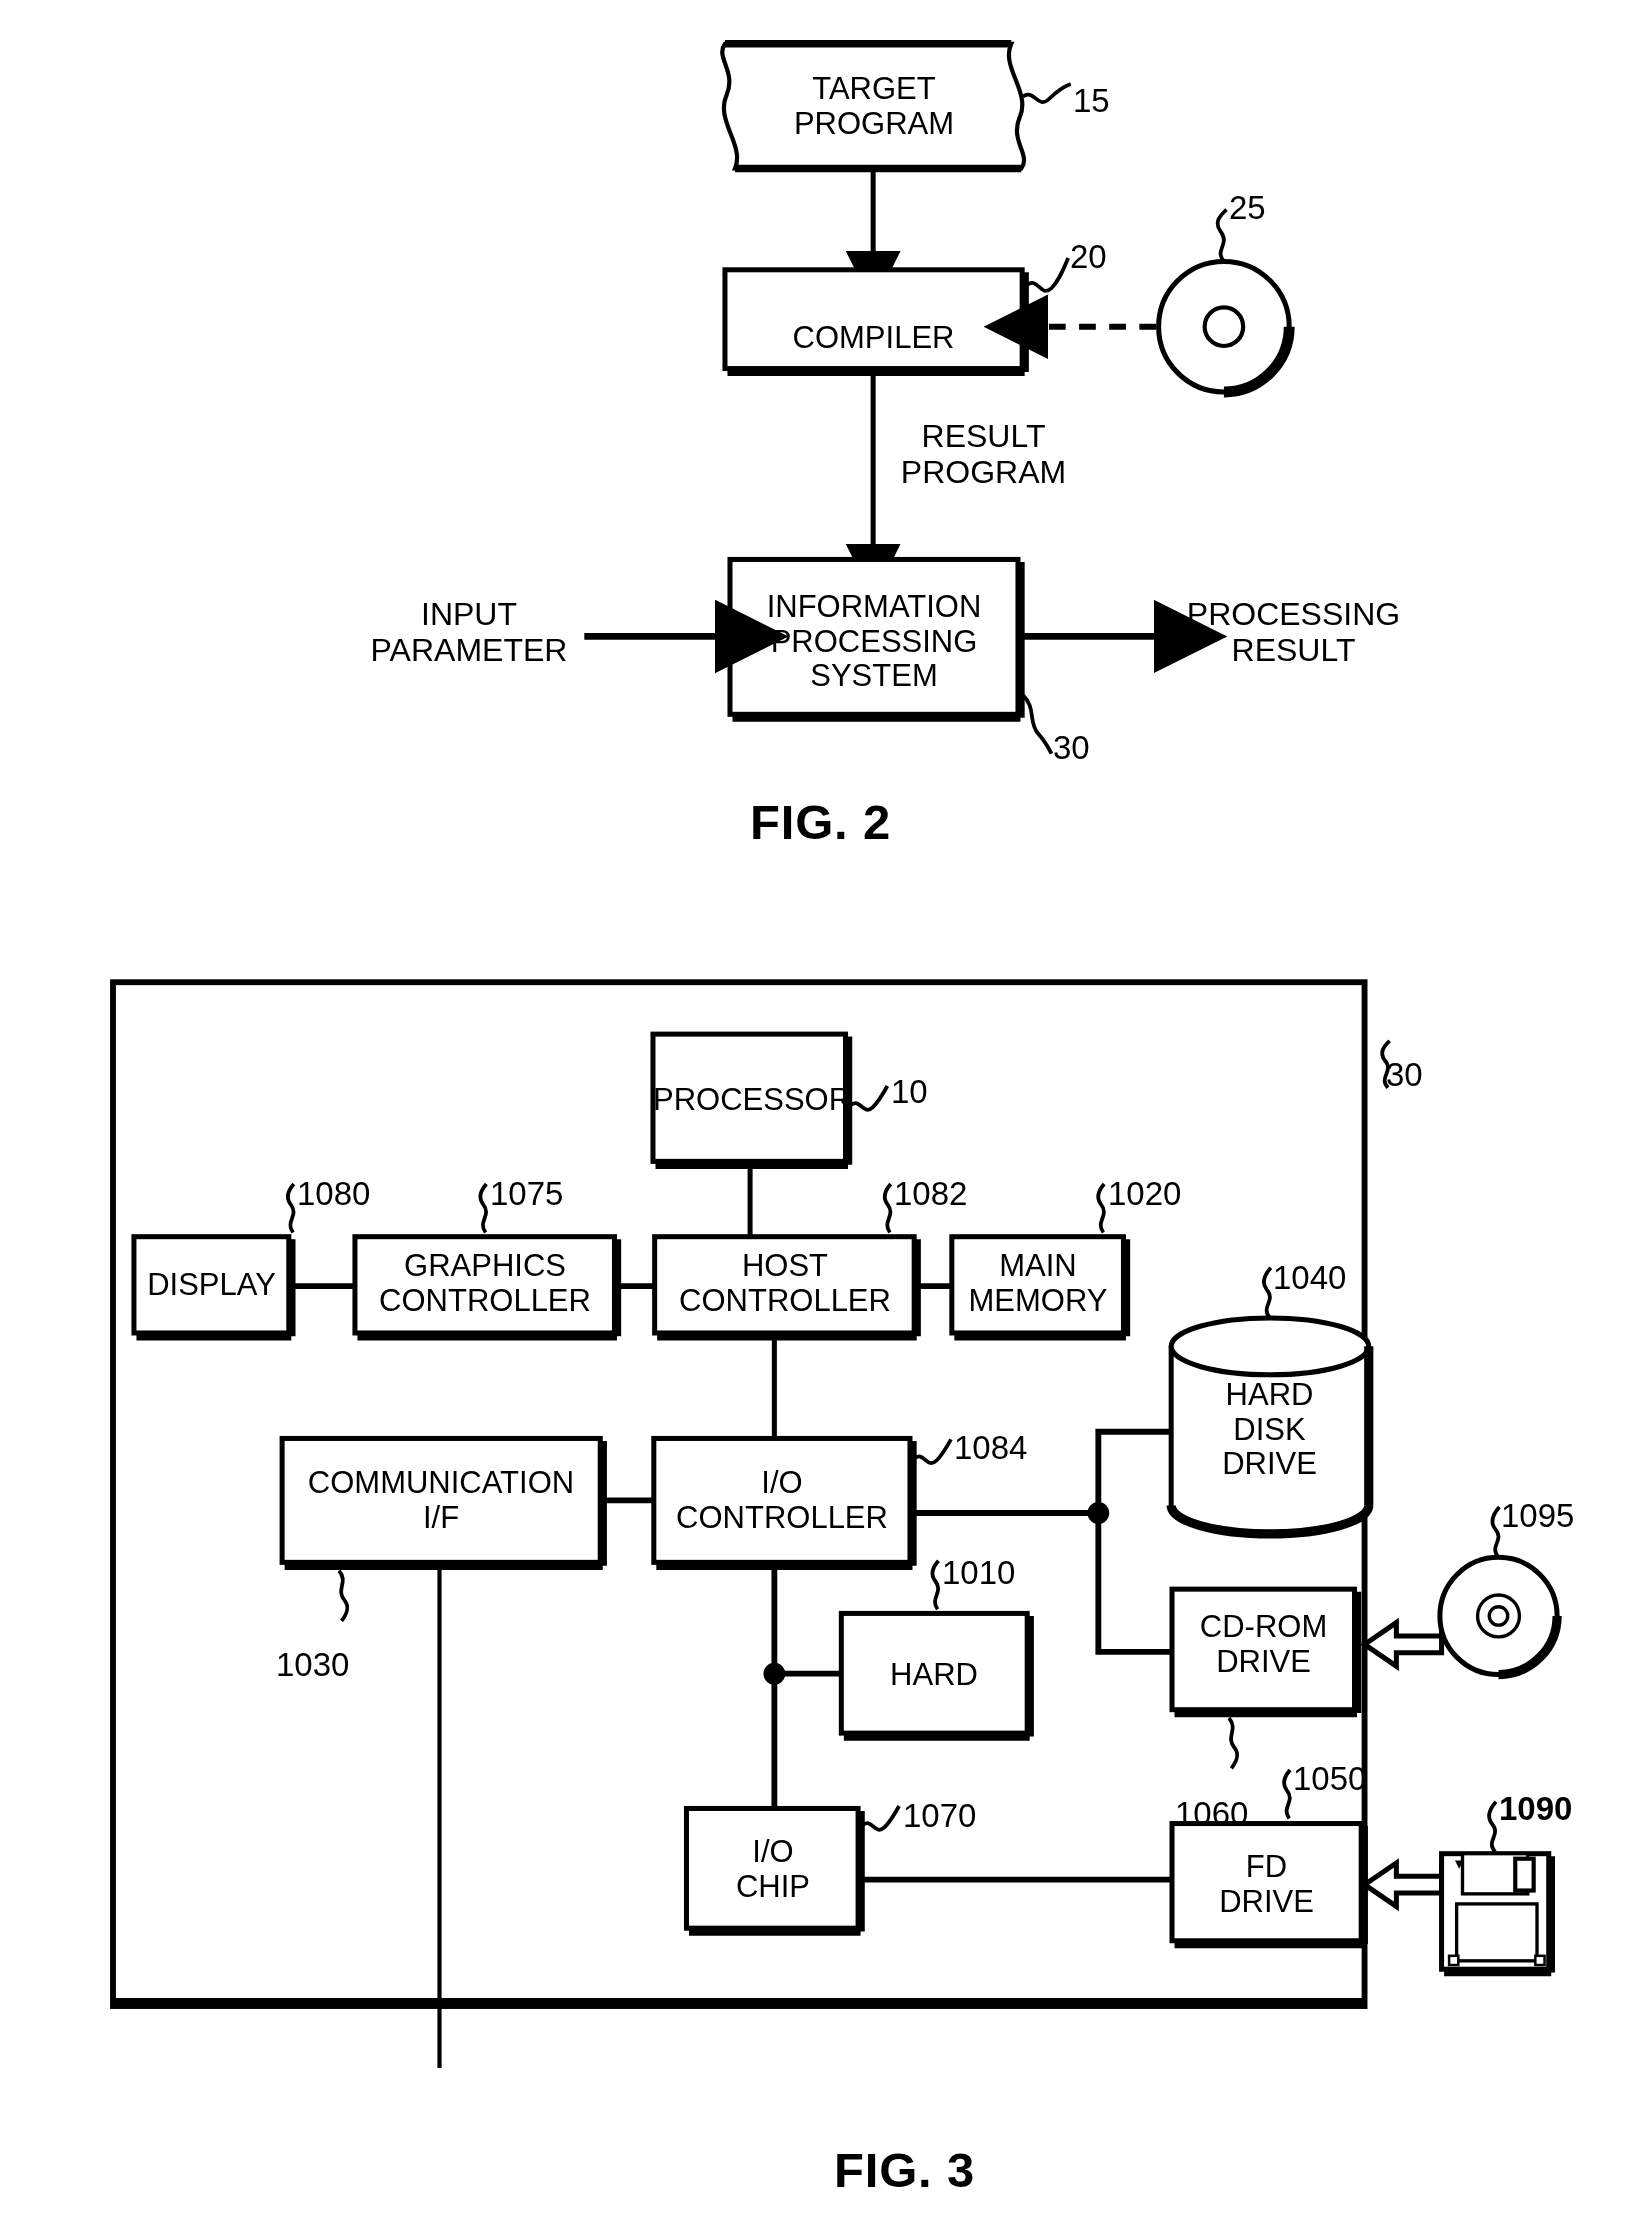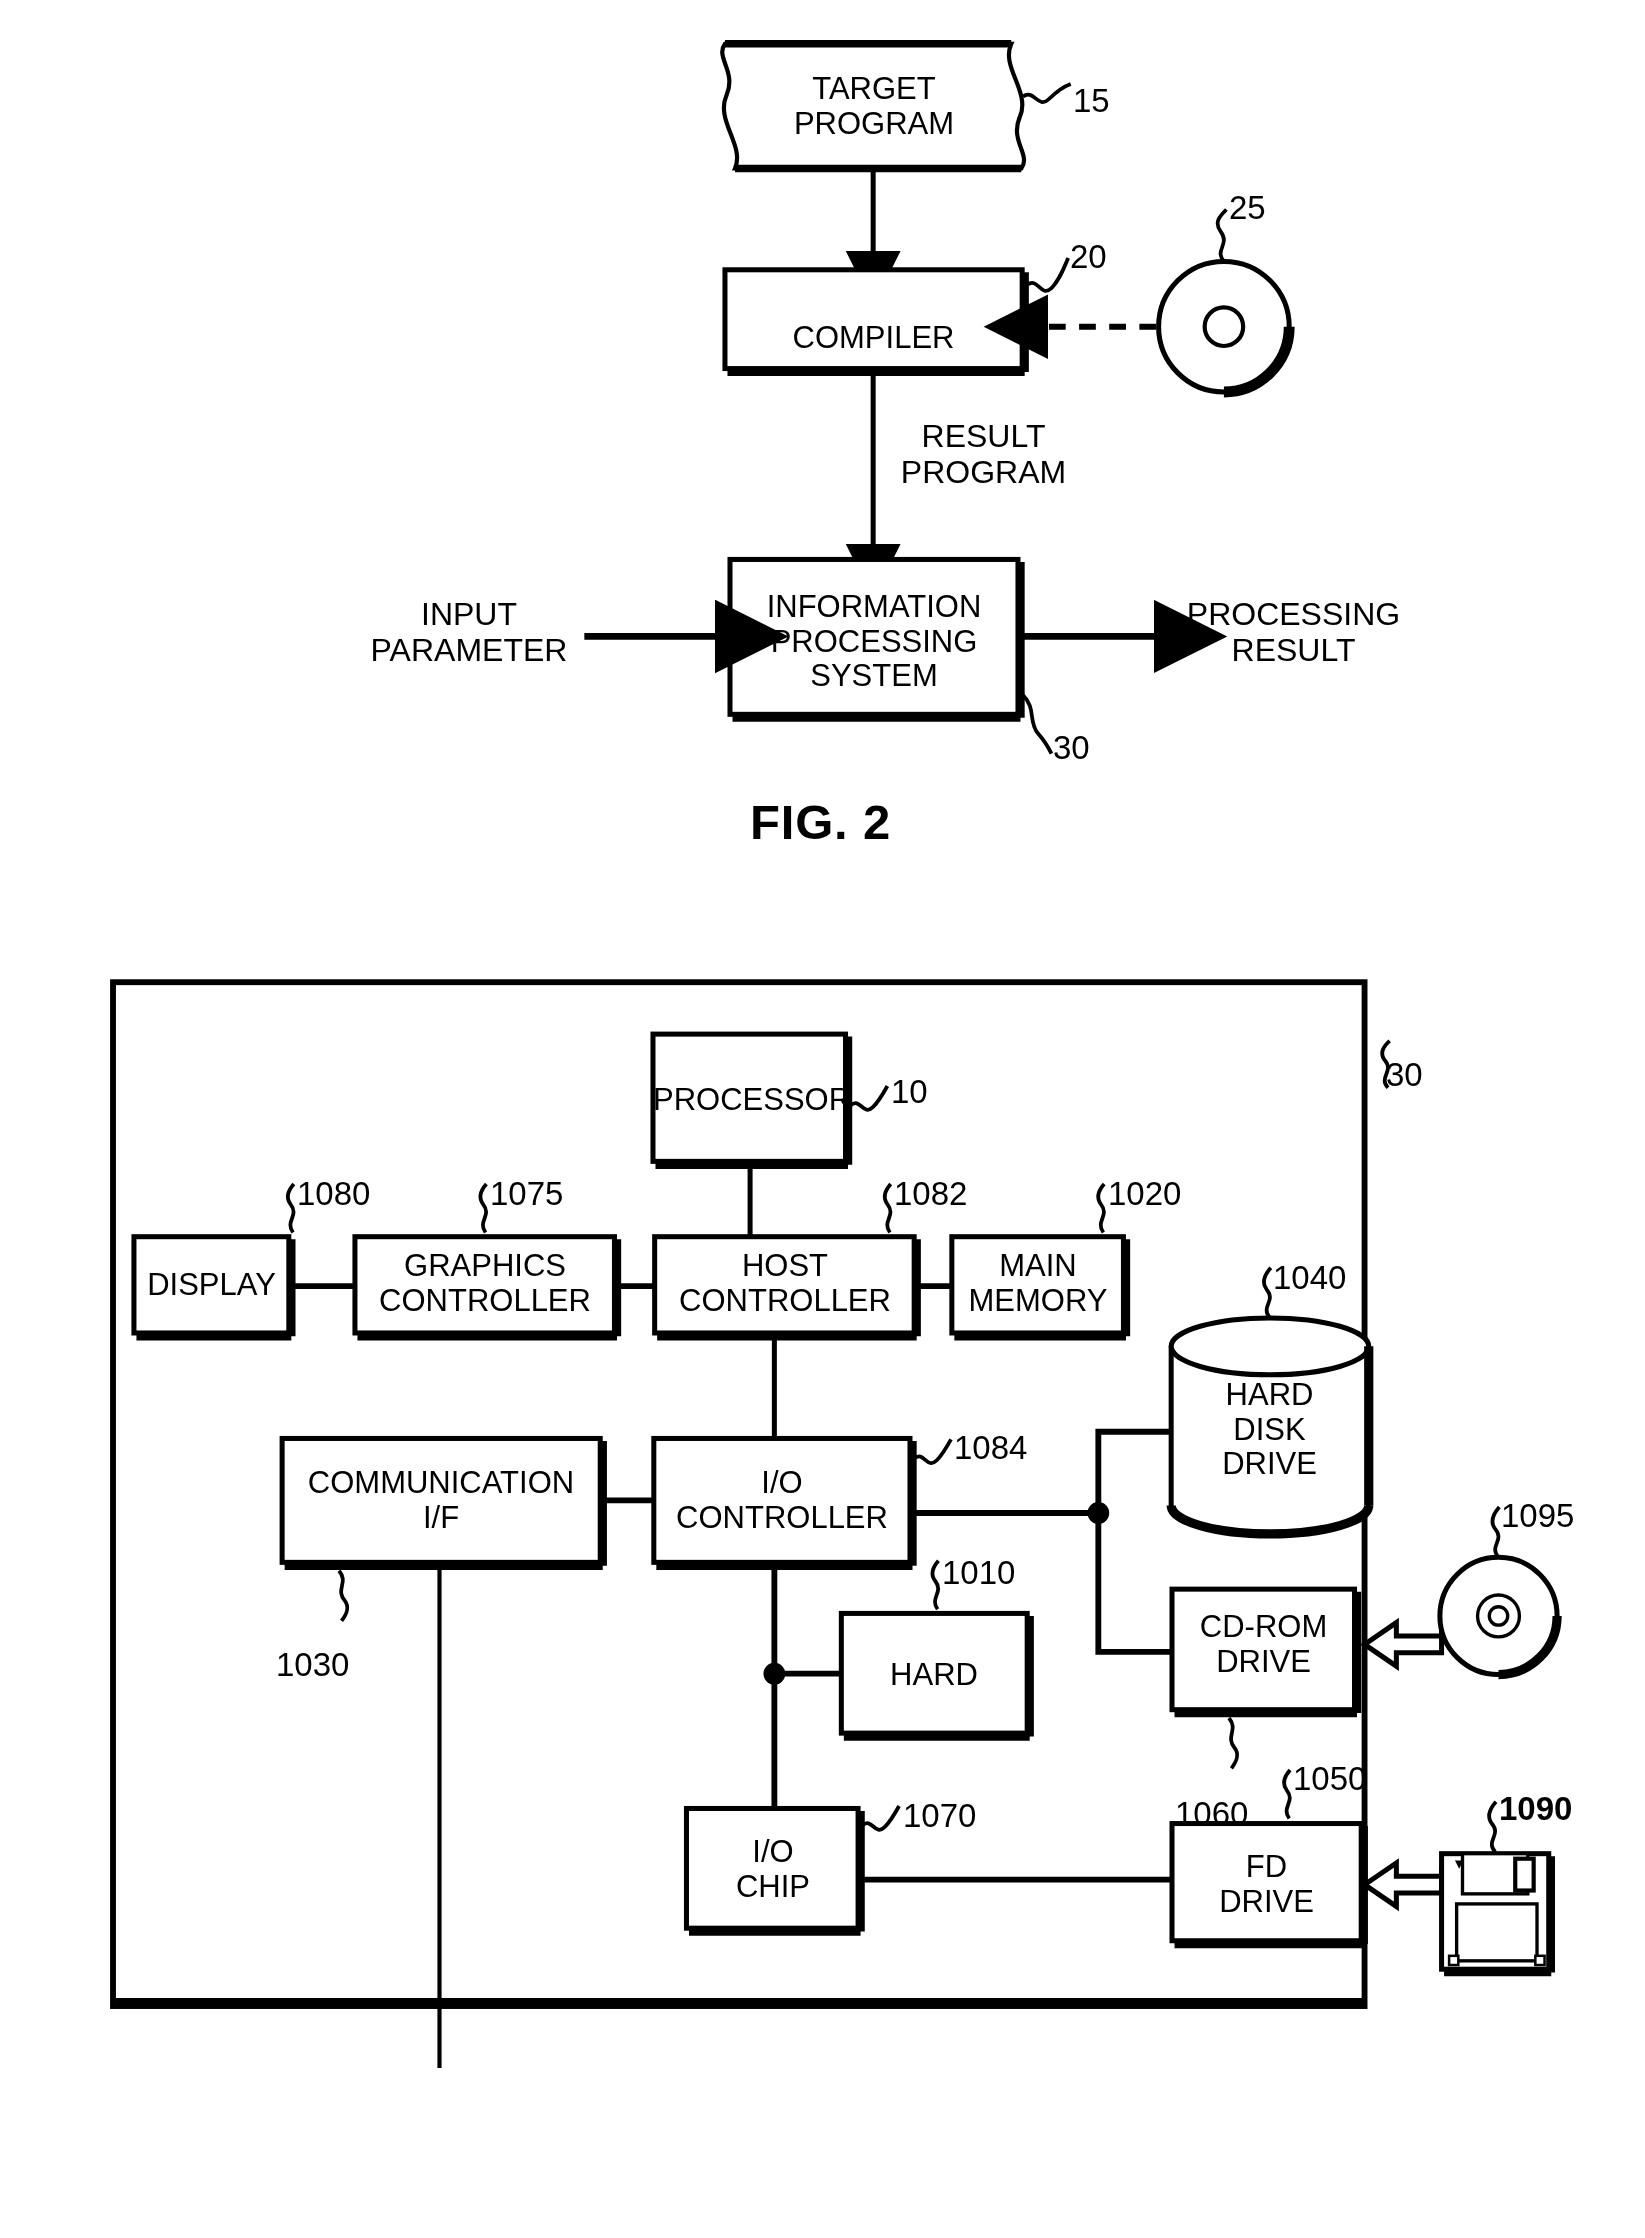--- a/index.html
+++ b/index.html
@@ -309,15 +309,16 @@
 CHIP</div>
   <div class="lbl ref" style="left:903px;top:1775px;width:117px;text-align:left;">1070</div>
 
   <div class="lbl box-text" style="left:1172px;top:1850px;width:189px;">FD
 DRIVE</div>
   <div class="lbl ref" style="left:1293px;top:1738px;width:117px;text-align:left;">1050</div>
 
   <div class="lbl ref" style="left:1499px;top:1768px;width:117px;text-align:left;font-weight:bold;">1090</div>
 
 
+  <div class="lbl figcap" style="left:737px;top:2143px;width:335px;">FIG. 3</div>
 
 </div>
 
 
 </body></html>

